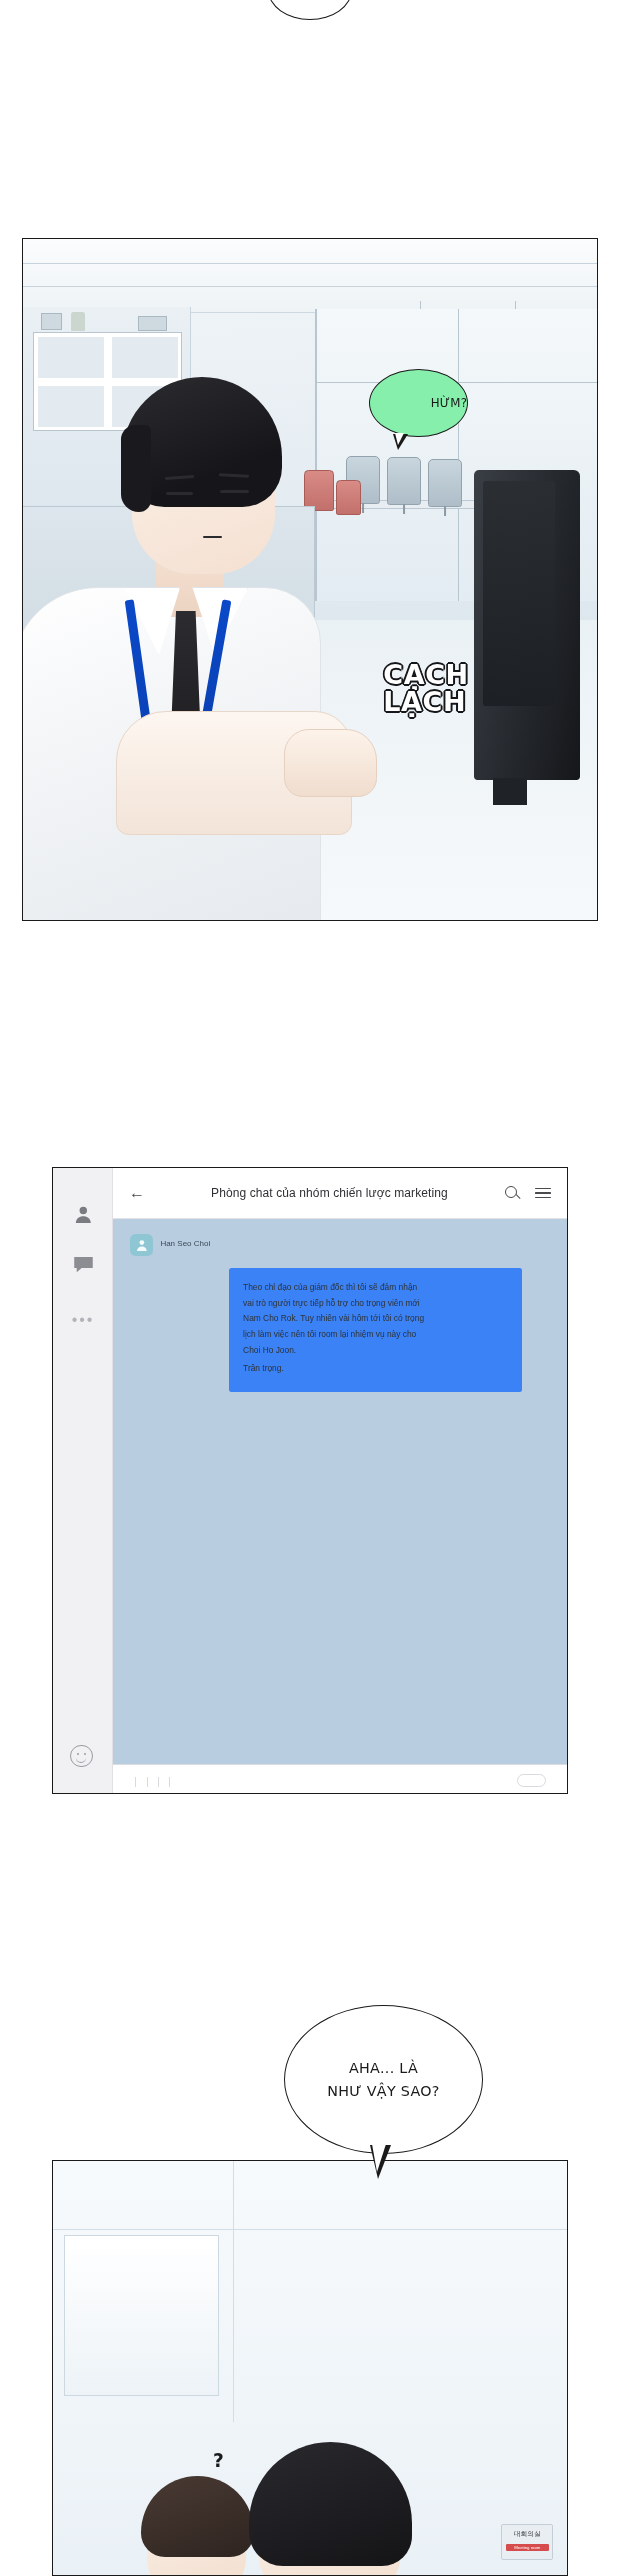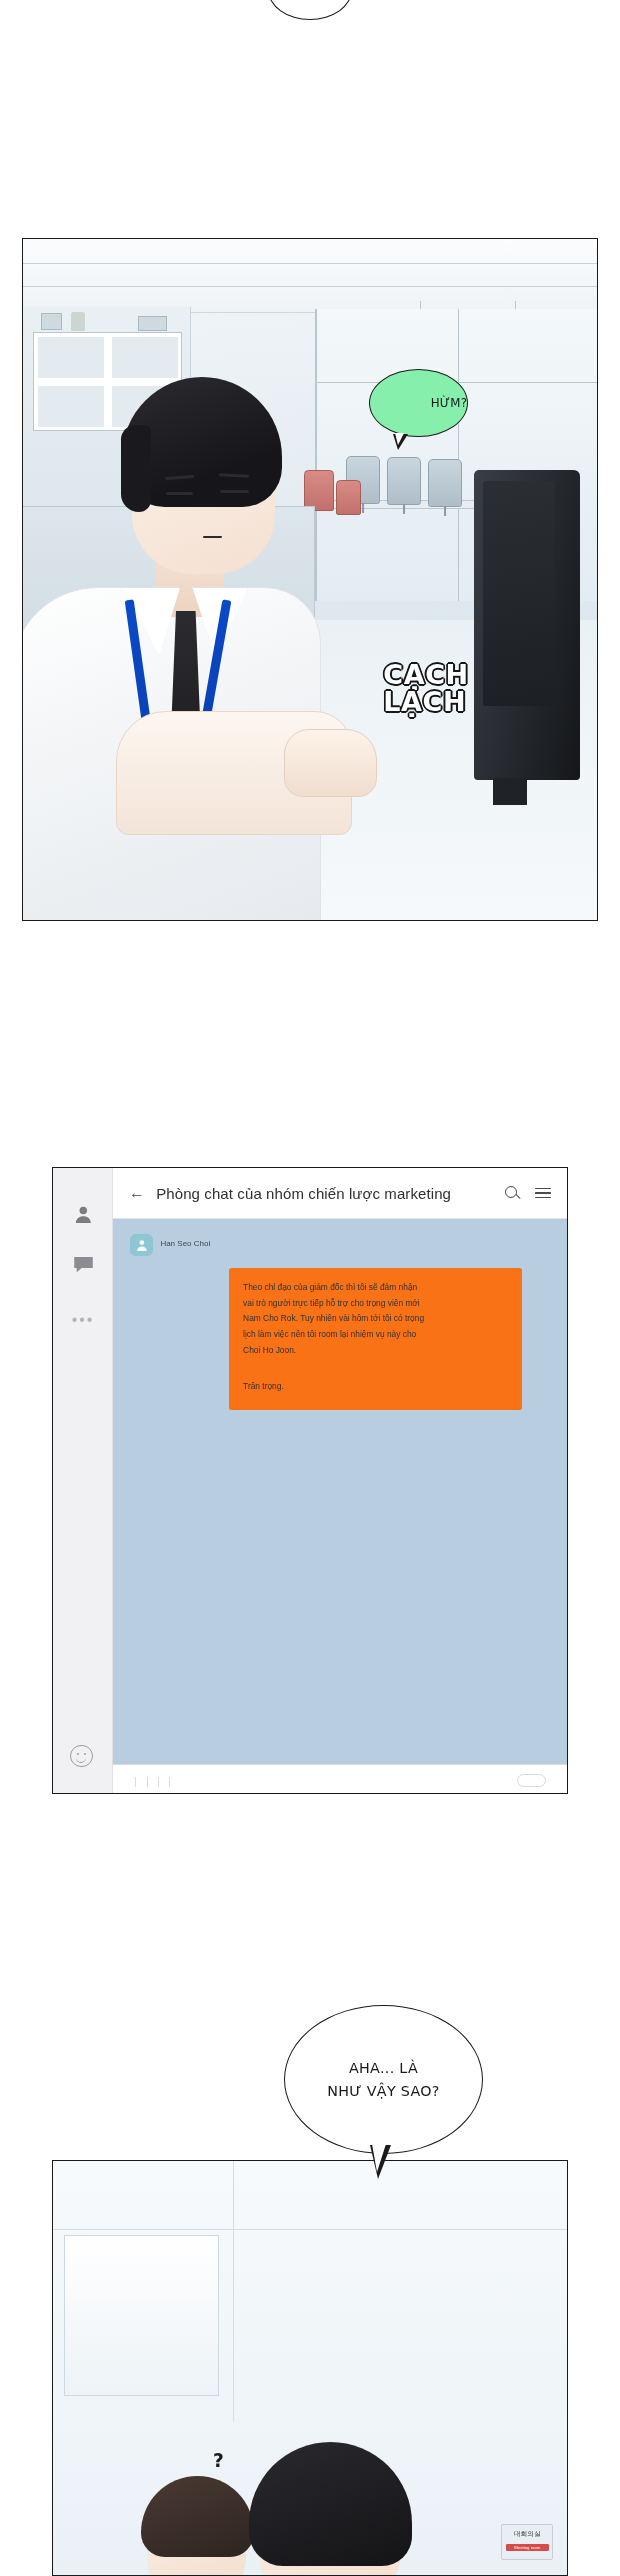--- a/index.html
+++ b/index.html
@@ -275,21 +275,21 @@
   }
   .chat-header {
     position: absolute; left: 0; top: 0; right: 0; height: 51px;
     background: #ffffff; border-bottom: 0.6px solid #e3e3e6;
     display: flex; align-items: center; padding: 0 16px;
   }
   .chat-back {
     font-size: 16px; color: #4a4a4f; margin-right: 11.2px; line-height: 1;
   }
   .chat-title {
-    flex: 1; font-size: 15px; color: #2f3034; letter-spacing: 0.1px;
+    flex: 1; font-size: 12px; color: #2f3034; letter-spacing: 0.1px; text-align: center;
   }
   .chat-search {
     width: 18.6px; height: 18.6px; margin-right: 13.7px; position: relative;
   }
   .chat-search::before {
     content:""; position:absolute; left:1.9px; top:1.9px; width:10.6px; height:10.6px;
     border: 1.2px solid #4a4a4f; border-radius: 50%;
   }
   .chat-search::after {
     content:""; position:absolute; left:11.8px; top:11.8px; width:6.2px; height:1.2px;
@@ -308,26 +308,26 @@
     border-radius: 5.6px; background: #8fc6d4;
     display:flex; align-items:center; justify-content:center;
   }
   .msg-avatar svg { display:block; }
   .msg-name {
     position: absolute; left: 30px; top: 5px;
     font-size: 8px; color: #3b4a57;
   }
   .msg-bubble {
     position: absolute; left: 99px; top: 34px; width: 293px;
-    background: #f97316; border-radius: 2.5px;
+    background: #3b82f6; border-radius: 2.5px;
     padding: 12.4px 13.7px 15px 13.7px;
     font-size: 8.4px; line-height: 1.85; color: #2e3236;
   }
   .msg-bubble p { margin: 0; }
-  .msg-bubble .sign { margin-top: 21px; }
+  .msg-bubble .sign { margin-top: 3px; }
 
   .chat-input-bar {
     position: absolute; left: 0; right: 0; bottom: 0; height: 28.6px;
     background: #ffffff; border-top: 0.6px solid #dcdce0;
   }
   .chat-input-bar .ln {
     position:absolute; bottom: 6.2px; height: 10px; width: 1.2px; background:#d9d9de;
   }
   .chat-input-bar .oval {
     position:absolute; right: 21px; bottom: 6.2px; width: 28.6px; height: 12.4px;

